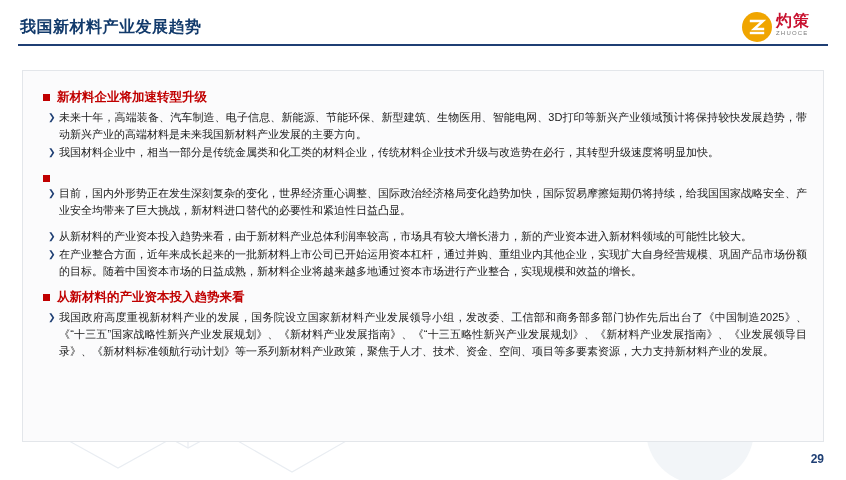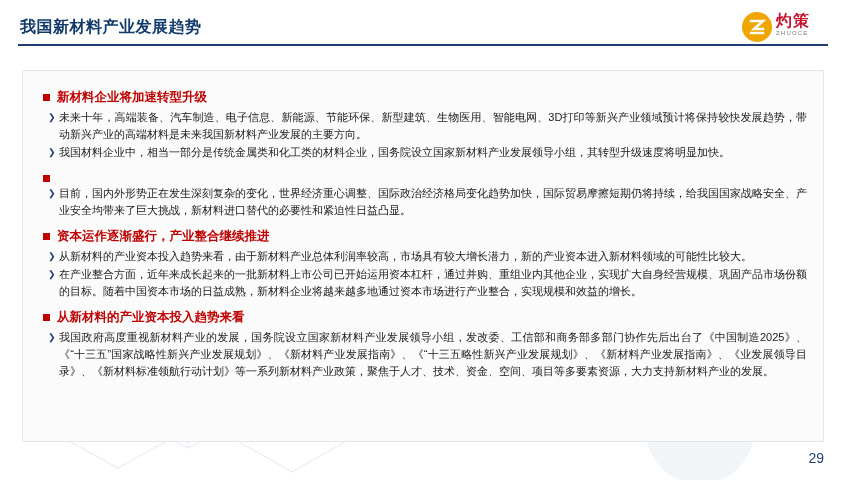--- a/index.html
+++ b/index.html
@@ -146,23 +146,24 @@
     color: #1a1a1a;
     line-height: 17px;
     text-align: justify;
     letter-spacing: 0;
   }
 
   
   .page-no {
     position: absolute;
     right: 22px; bottom: 14px;
-    font-size: 14px;
+    font-size: 12px;
     color: #1f3f74;
     z-index: 3;
+    font-weight: bold;
   }
 </style>
 </head>
 <body>
 
 <div class="slide">
 
   <svg class="bg-shapes" width="846" height="480" viewBox="0 0 846 480">
     <g stroke="#e9edf2" stroke-width="1.2" fill="none">
       <polygon points="118,330 188,292 258,330 258,410 188,448 118,410"></polygon>
@@ -202,39 +203,35 @@
         <div class="block-head">
           <span class="sq"></span>
           <span class="block-title">新材料企业将加速转型升级</span>
         </div>
         <div class="bullet">
           <span class="arrow">❯</span>
           <span class="bullet-text">未来十年，高端装备、汽车制造、电子信息、新能源、节能环保、新型建筑、生物医用、智能电网、3D打印等新兴产业领域预计将保持较快发展趋势，带动新兴产业的高端材料是未来我国新材料产业发展的主要方向。</span>
         </div>
         <div class="bullet">
           <span class="arrow">❯</span>
-          <span class="bullet-text">我国材料企业中，相当一部分是传统金属类和化工类的材料企业，国务院设立国家新材料产业发展领导小组，其转型升级速度将明显加快。</span>
+          <span class="bullet-text">我国材料企业中，相当一部分是传统金属类和化工类的材料企业，传统材料企业技术升级与改造势在必行，其转型升级速度将明显加快。</span>
         </div>
       </div>
 
       <div class="block">
         <div class="block-head">
           <span class="sq"></span>
         </div>
         <div class="bullet">
           <span class="arrow">❯</span>
           <span class="bullet-text">目前，国内外形势正在发生深刻复杂的变化，世界经济重心调整、国际政治经济格局变化趋势加快，国际贸易摩擦短期仍将持续，给我国国家战略安全、产业安全均带来了巨大挑战，新材料进口替代的必要性和紧迫性日益凸显。</span>
         </div>
       </div>
 
       <div class="block">
-        <div class="block-head">
-          <span class="sq"></span>
-          <span class="block-title">资本运作逐渐盛行，产业整合继续推进</span>
-        </div>
         <div class="bullet">
           <span class="arrow">❯</span>
           <span class="bullet-text">从新材料的产业资本投入趋势来看，由于新材料产业总体利润率较高，市场具有较大增长潜力，新的产业资本进入新材料领域的可能性比较大。</span>
         </div>
         <div class="bullet">
           <span class="arrow">❯</span>
           <span class="bullet-text">在产业整合方面，近年来成长起来的一批新材料上市公司已开始运用资本杠杆，通过并购、重组业内其他企业，实现扩大自身经营规模、巩固产品市场份额的目标。随着中国资本市场的日益成熟，新材料企业将越来越多地通过资本市场进行产业整合，实现规模和效益的增长。</span>
         </div>
       </div>
 

